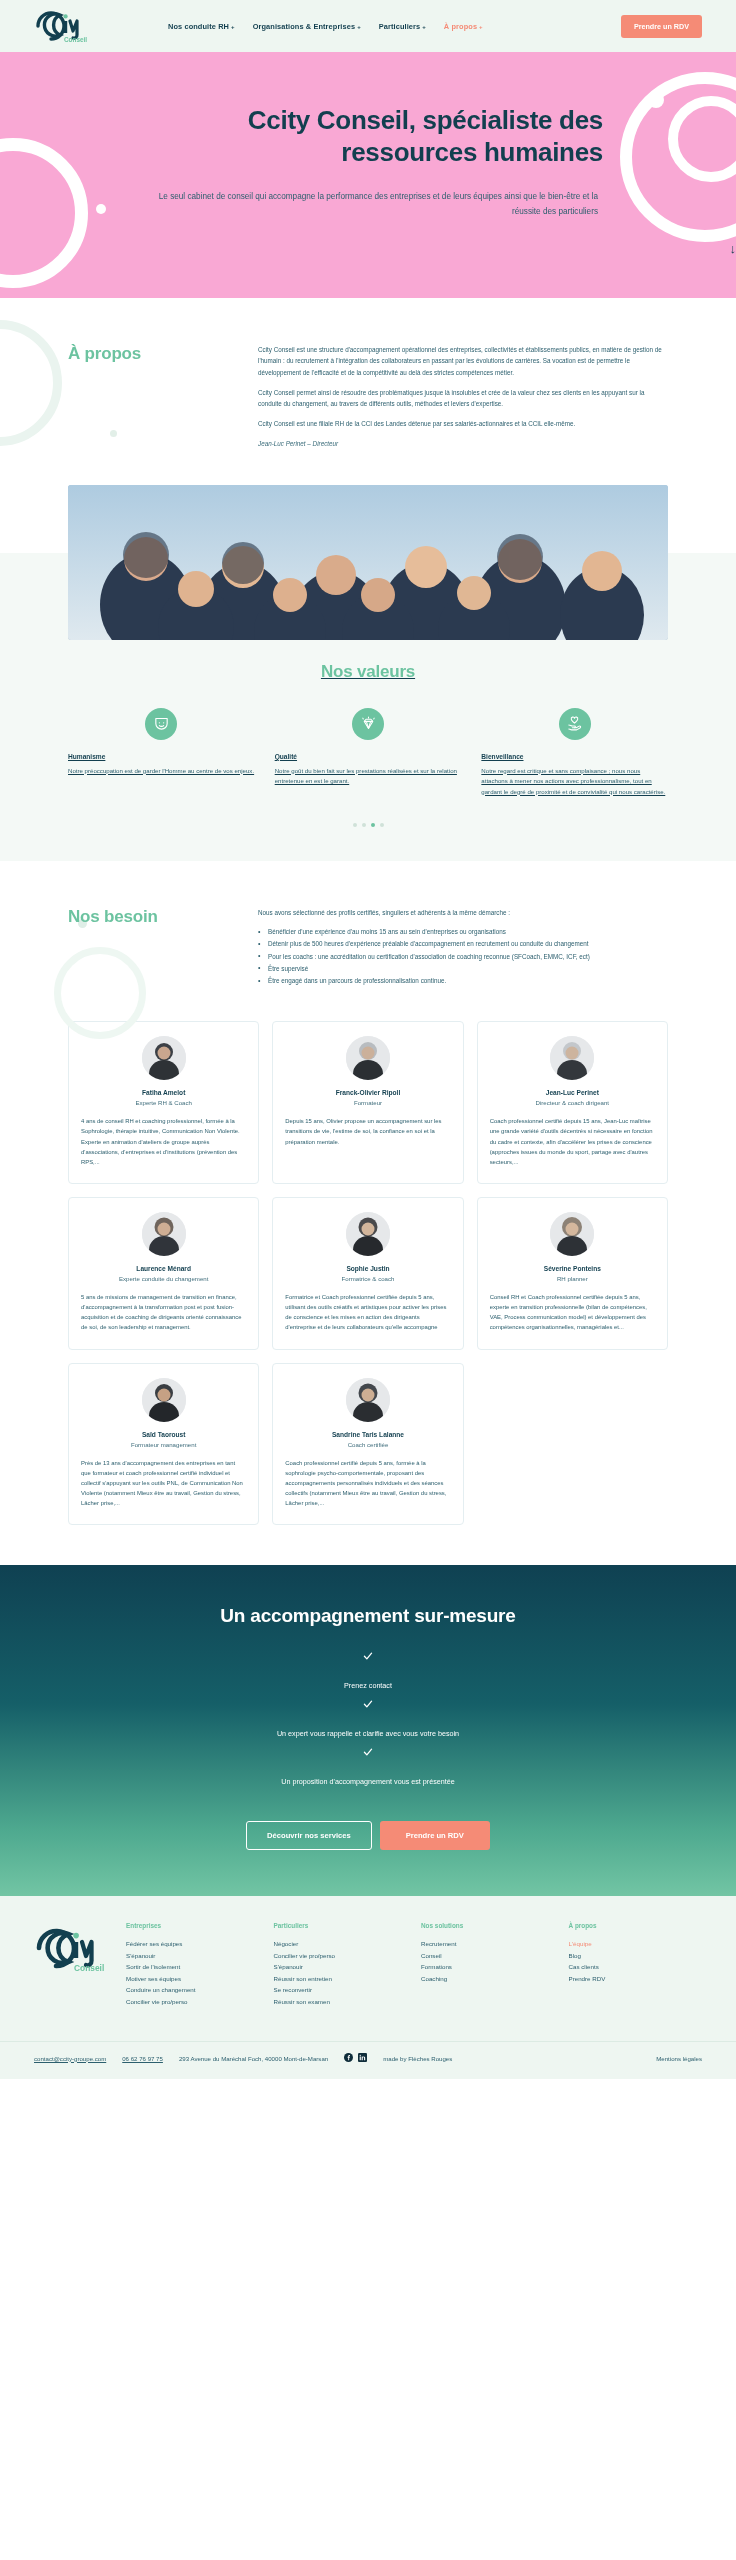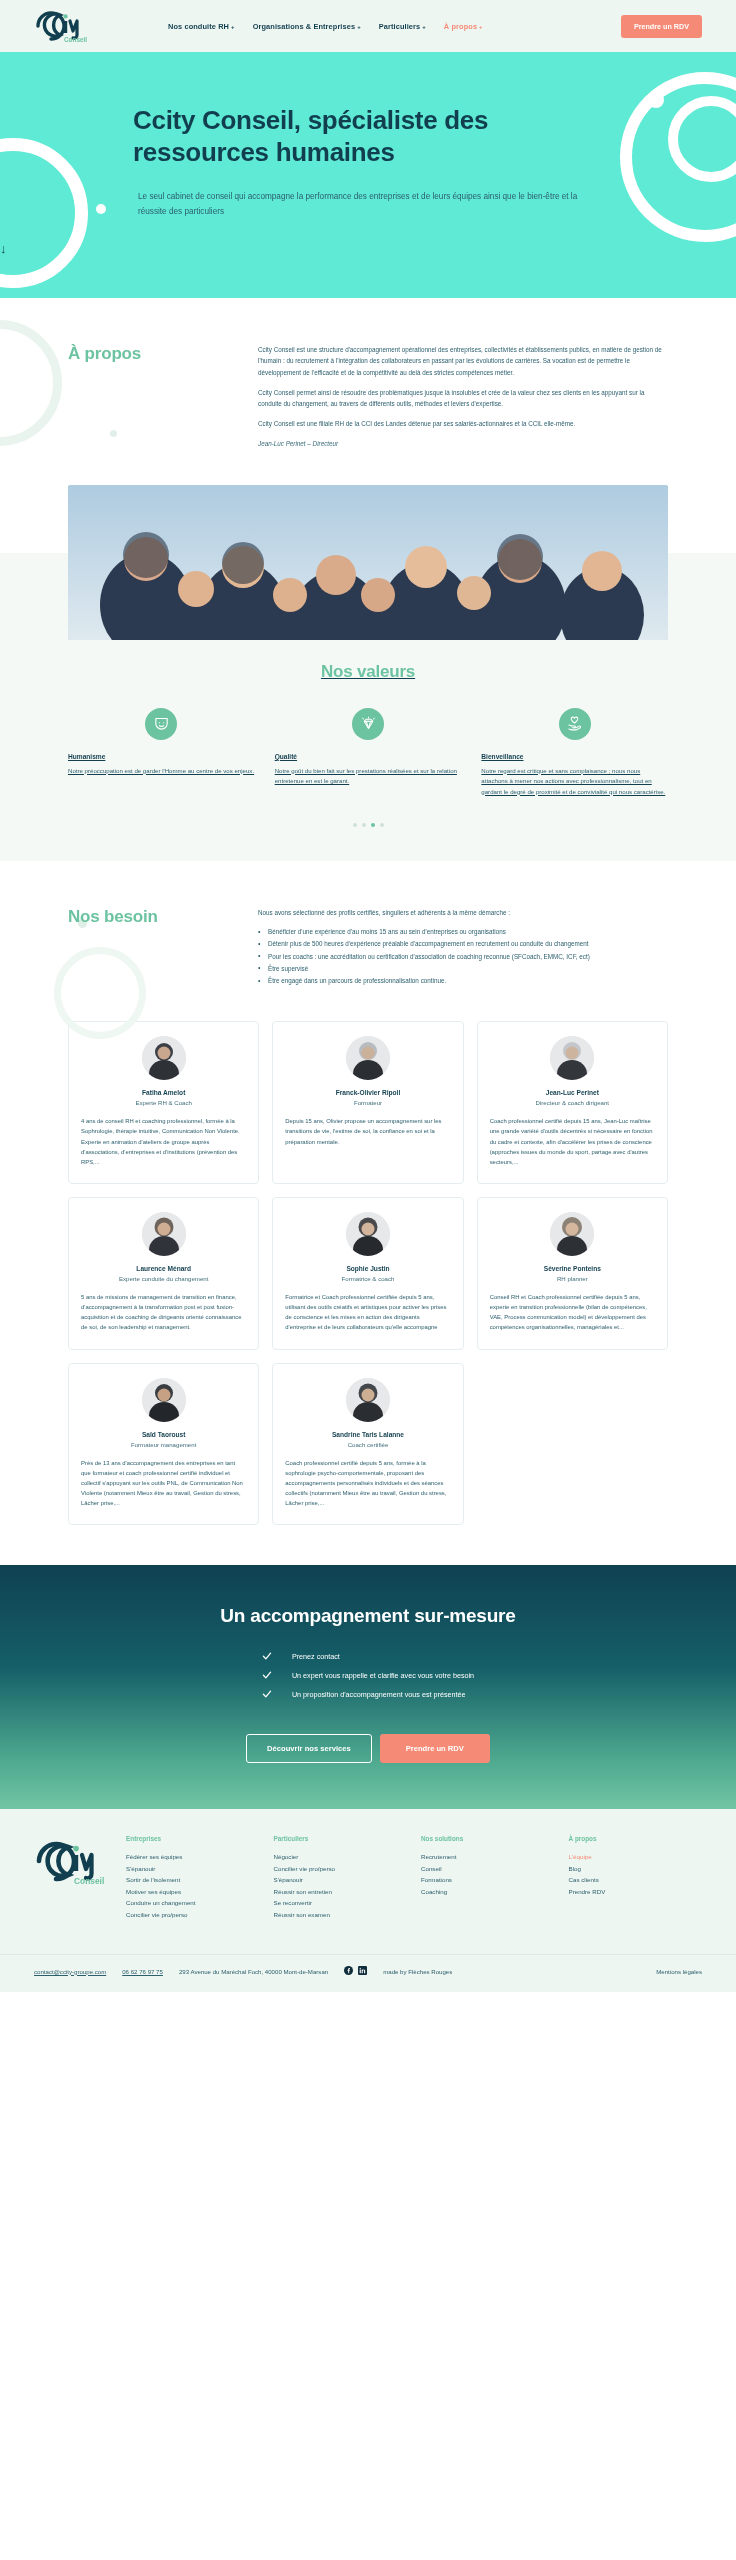--- a/index.html
+++ b/index.html
@@ -50,23 +50,23 @@
     border: none;
     border-radius: 3px;
     padding: 7px 13px;
     cursor: pointer;
     white-space: nowrap;
     font-family: "Liberation Sans", sans-serif;
   }
 
   
   .hero {
-    background: #5eead4;
+    background: #f9a8d4;
     padding: 52px 0 42px;
-    text-align: left;
+    text-align: right;
     position: relative;
     overflow: hidden;
   }
   .hero-deco { position: absolute; border-radius: 50%; }
   .d1 { width: 150px; height: 150px; border: 13px solid #ffffff; left: -62px; top: 86px; }
   .d2 { width: 86px; height: 86px; border: 10px solid #ffffff; right: -18px; top: 44px; }
   .d3 { width: 170px; height: 170px; border: 12px solid #ffffff; right: -54px; top: 20px; }
   .d4 { width: 16px; height: 16px; background: #ffffff; right: 72px; top: 40px; }
   .d5 { width: 10px; height: 10px; background: #ffffff; left: 96px; top: 152px; }
   .hero-title {
@@ -222,21 +222,21 @@
 
   
   .cta {
     background: linear-gradient(180deg,#0f4152 0%,#155f68 42%,#4ea98f 80%,#72c5a4 100%);
     padding: 40px 0 46px;
     text-align: center;
     color: #ffffff;
   }
   .cta-title { font-size: 19px; font-weight: bold; margin-bottom: 24px; letter-spacing: -.2px; }
   .cta-list { display: inline-block; text-align: left; }
-  .cta-li { display: flex; align-items: center; gap: 20px; margin-bottom: 9px; font-size: 7.2px; }
+  .cta-li { display: flex; align-items: center; gap: 20px; margin-bottom: 9px; font-size: 7.2px; flex-direction: column; }
   .check {
     width: 10px; height: 10px; flex: 0 0 auto;
     display: flex; align-items: center; justify-content: center;
   }
   .cta-btns { display: flex; gap: 8px; justify-content: center; margin-top: 26px; }
   .btn-outline {
     border: 1.3px solid #ffffff;
     background: transparent;
     color: #ffffff;
     font-size: 7.6px;

